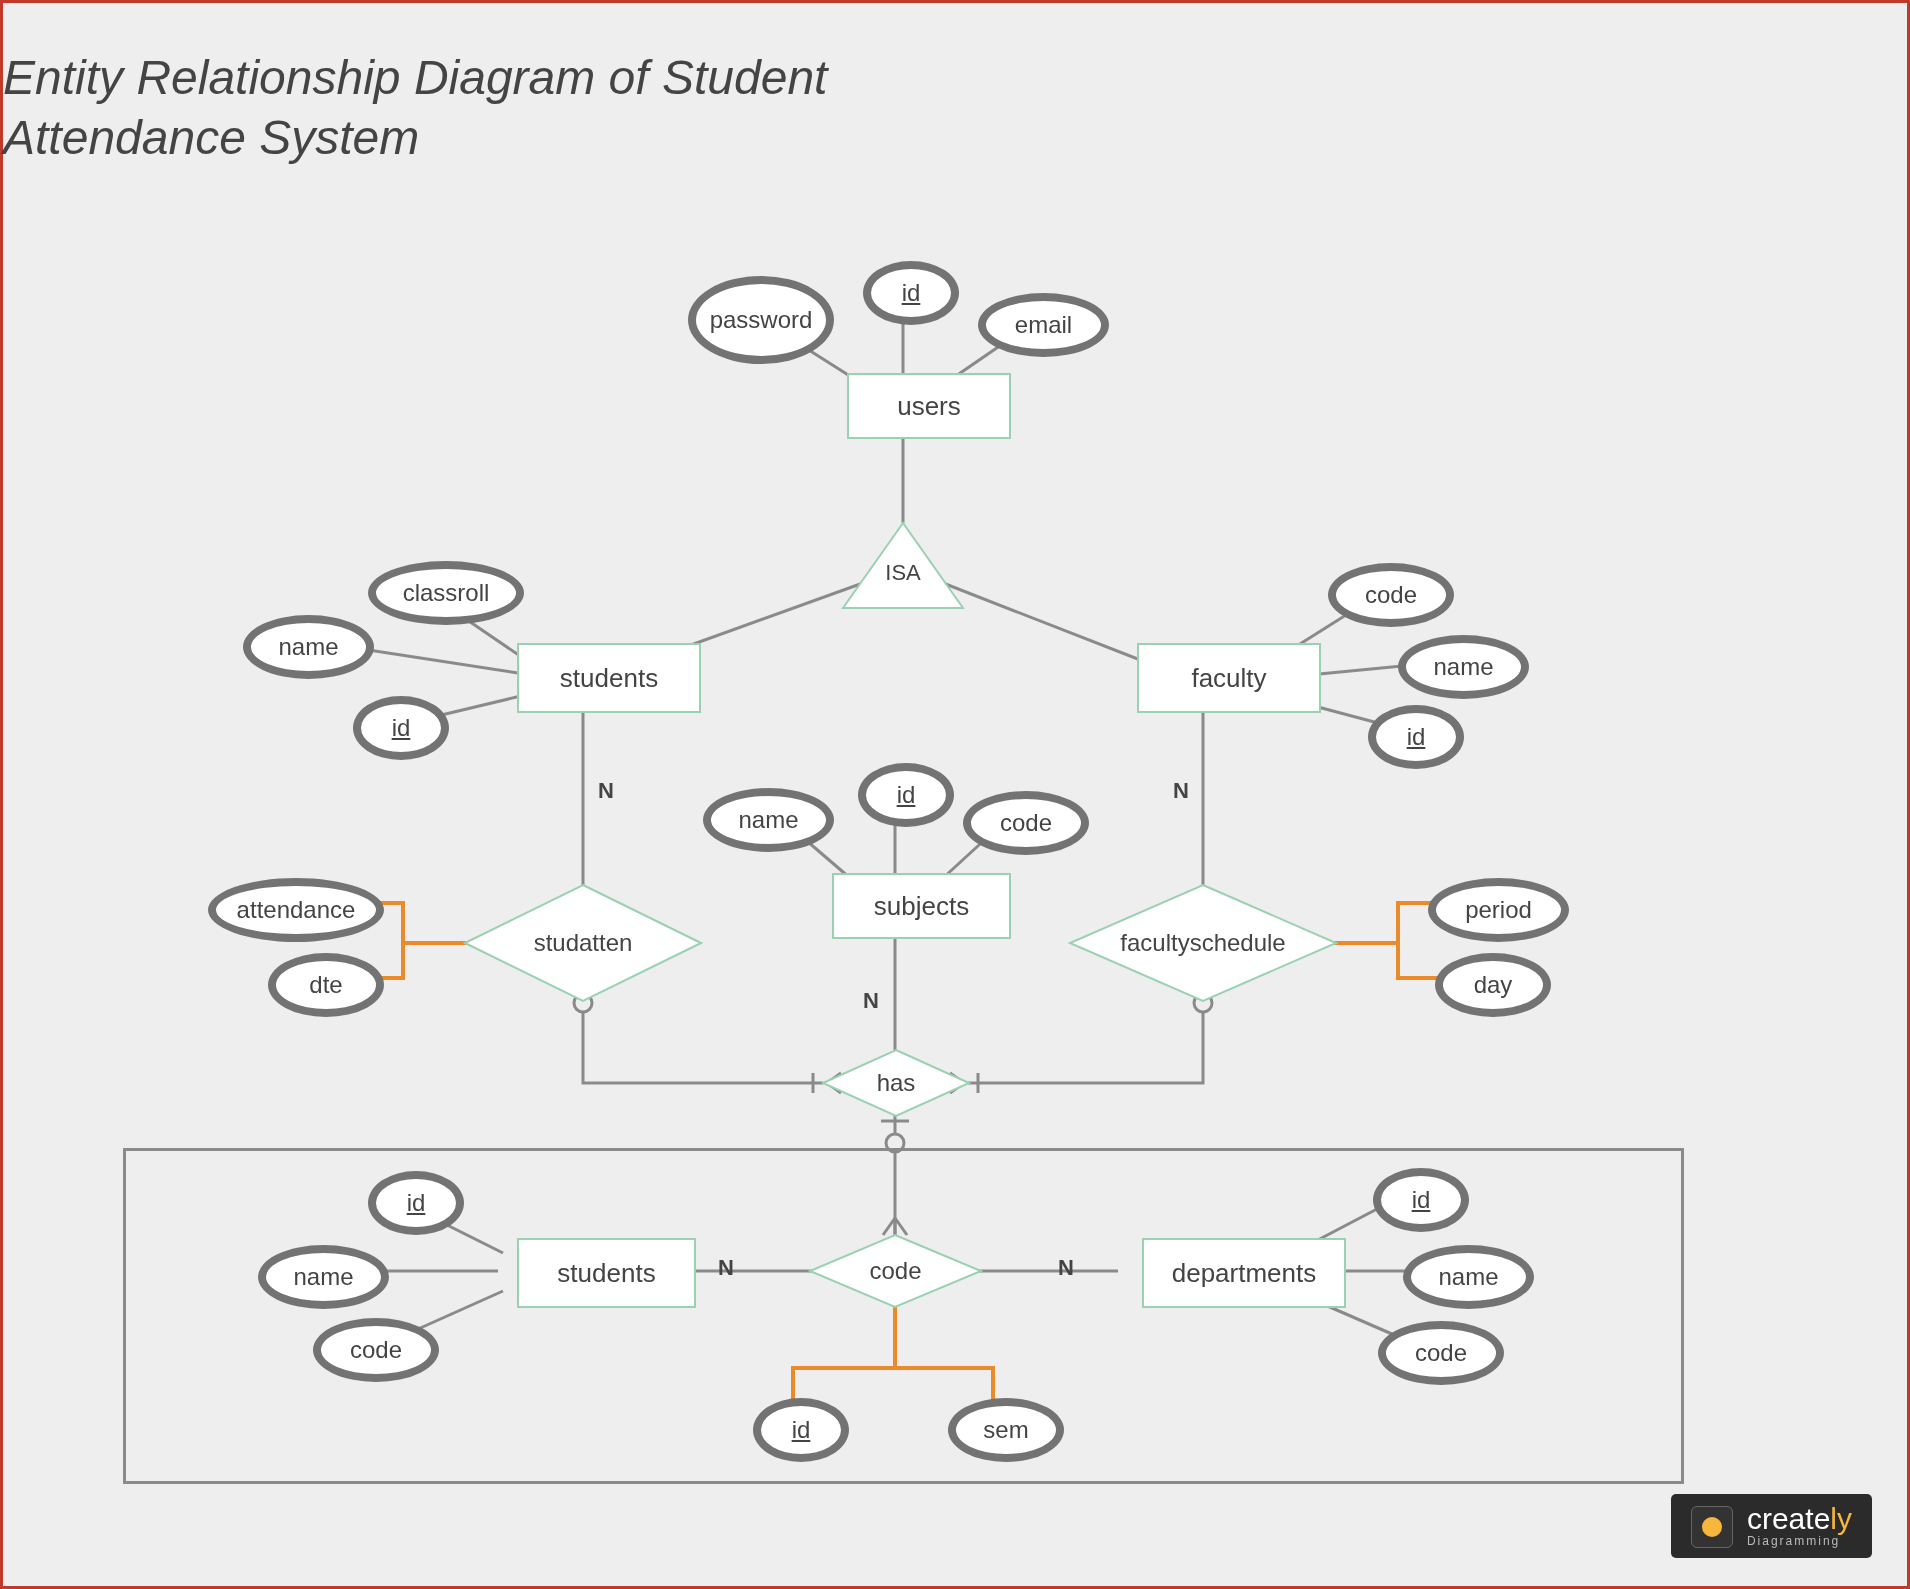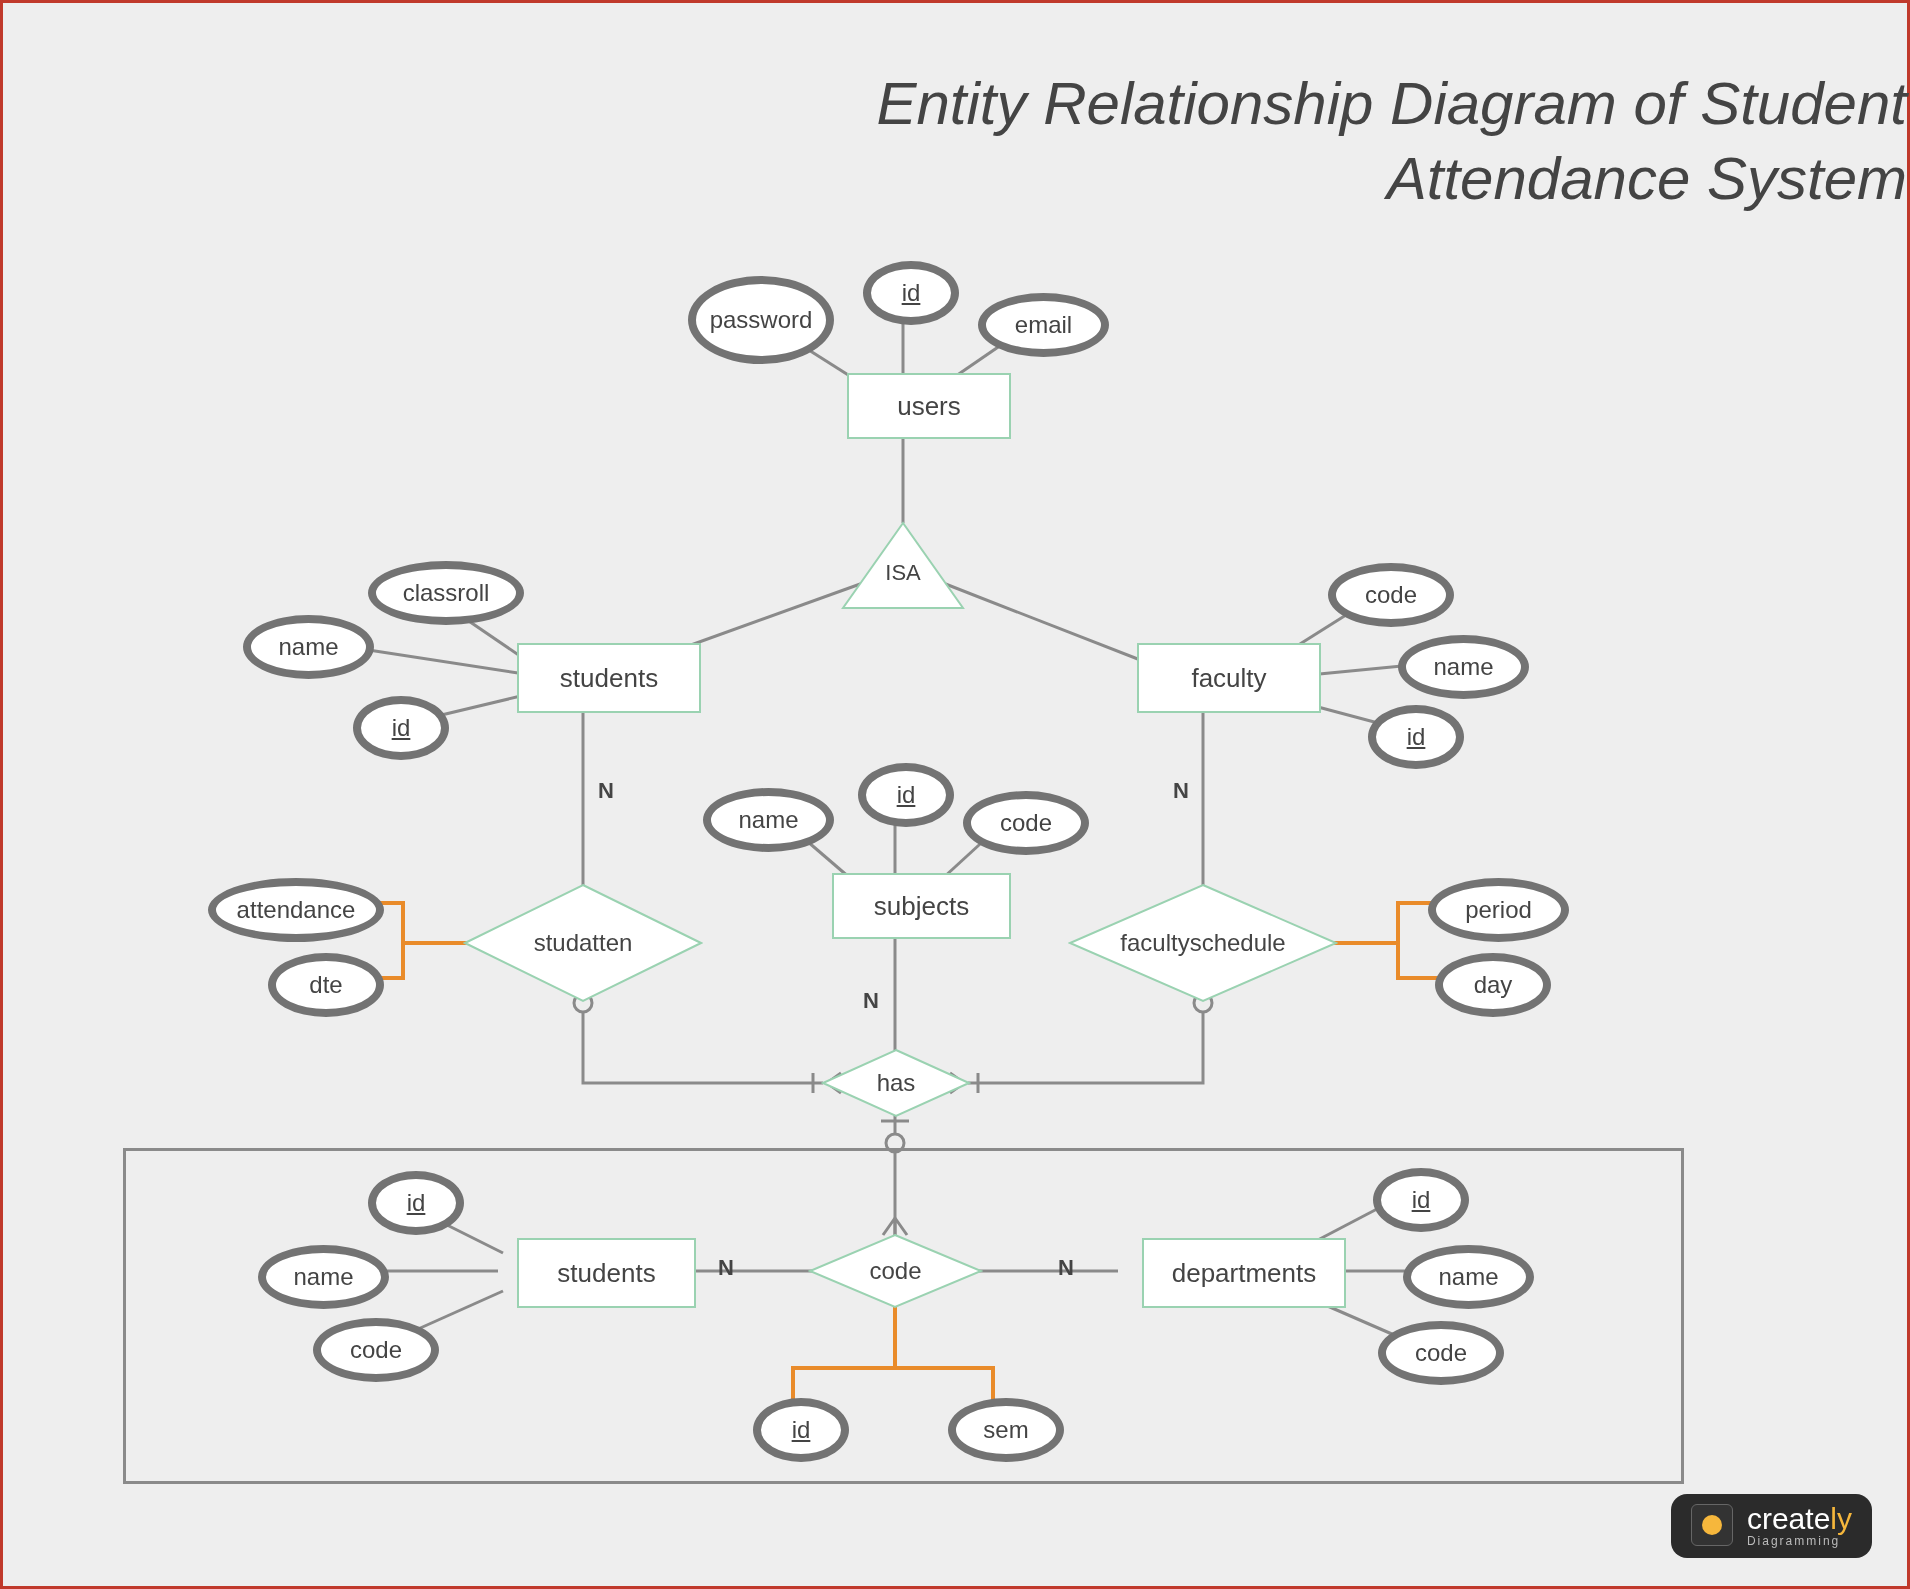--- a/index.html
+++ b/index.html
@@ -1,27 +1,27 @@
 <!DOCTYPE html>
 <html><head>
 <meta charset="utf-8">
 <style>
   html,body{margin:0;padding:0;background:#fff;font-family:"Segoe UI",Arial,sans-serif;}
   .outer{box-sizing:border-box;width:1910px;height:1589px;border:3px solid #c0392b;background:#eeeeee;position:relative;}
-  .title{text-align:right;font-style:italic;color:#444;font-size:60px;line-height:1.25;padding-top:63px;}
+  .title{text-align:left;font-style:italic;color:#444;font-size:48px;line-height:1.25;padding-top:45px;}
   .canvas{position:absolute;left:0;top:0;width:1910px;height:1589px;}
   .entity{position:absolute;background:#fff;border:2px solid #9ad2b1;color:#444;font-size:26px;display:flex;align-items:center;justify-content:center;margin-left:24px;}
   .attr{position:absolute;background:#fff;border:8px solid #737373;color:#444;font-size:24px;display:flex;align-items:center;justify-content:center;border-radius:50%;}
   .attr.key span{text-decoration:underline;}
   .diamond-svg{position:absolute;}
   .diamond-label{position:absolute;display:flex;align-items:center;justify-content:center;color:#444;font-size:24px;pointer-events:none;}
   .triangle-label{position:absolute;color:#444;font-size:22px;display:flex;align-items:center;justify-content:center;pointer-events:none;}
   .card{position:absolute;color:#444;font-weight:bold;font-size:22px;}
   .bigbox{position:absolute;border:3px solid #8a8a8a;}
-  .logo{position:absolute;right:35px;bottom:28px;background:#2b2b2b;display:flex;align-items:flex-start;padding:10px 20px;border-radius:16px;}
+  .logo{position:absolute;right:35px;bottom:28px;background:#2b2b2b;display:flex;align-items:flex-end;padding:10px 20px;border-radius:5px;}
   .bulb{width:40px;height:40px;background:#333;border:1px solid #666;border-radius:6px;margin-right:14px;display:flex;align-items:center;justify-content:center;}
   .bulb::before{content:"";width:20px;height:20px;border-radius:50%;background:#f6b73c;display:block;}
   .logo-text{color:#fff;font-size:30px;line-height:1;}
   .logo-text .ly{color:#f6b73c;}
   .logo-sub{color:#bbb;font-size:12px;letter-spacing:2px;}
 </style>
 </head>
 <body>
 
 <div class="outer">

